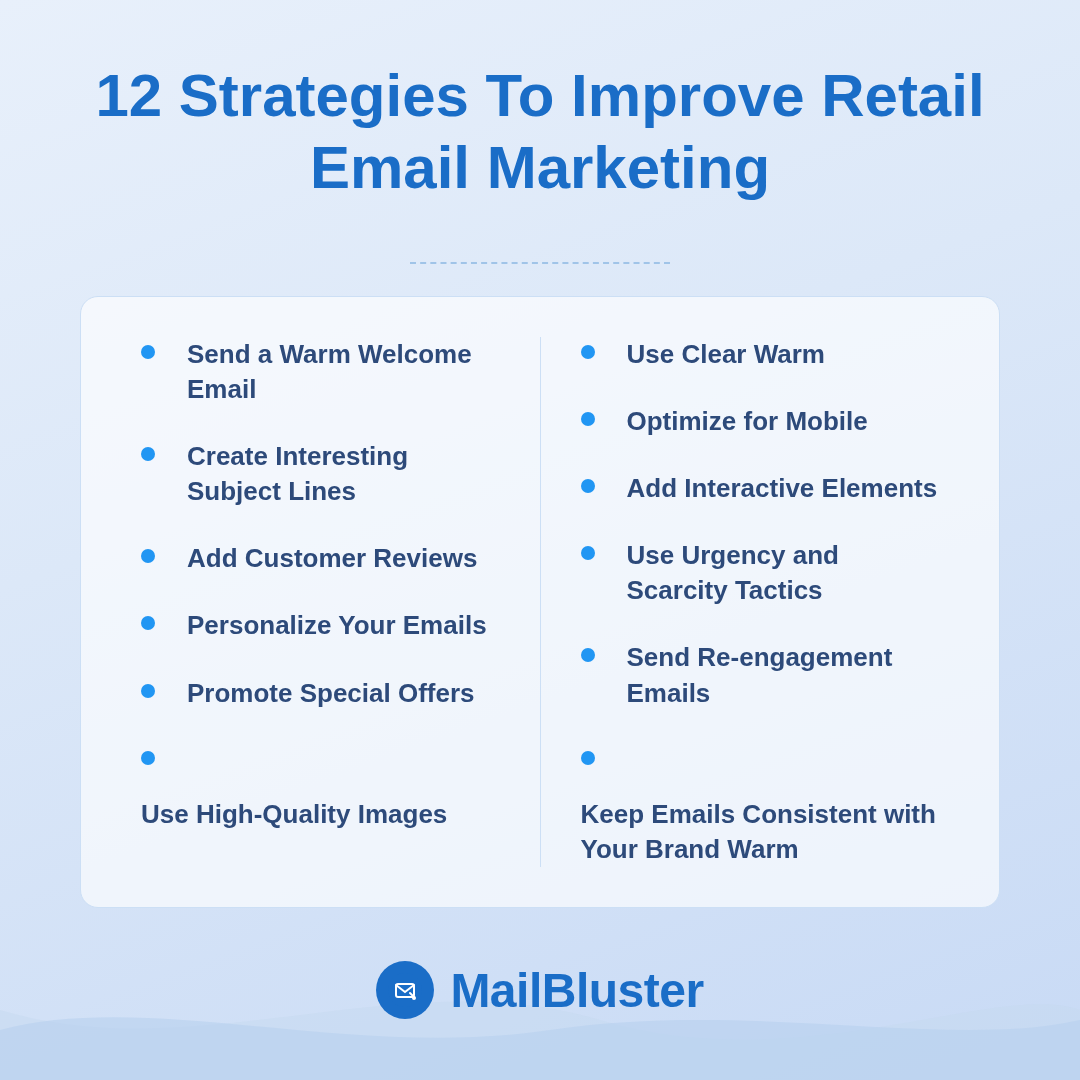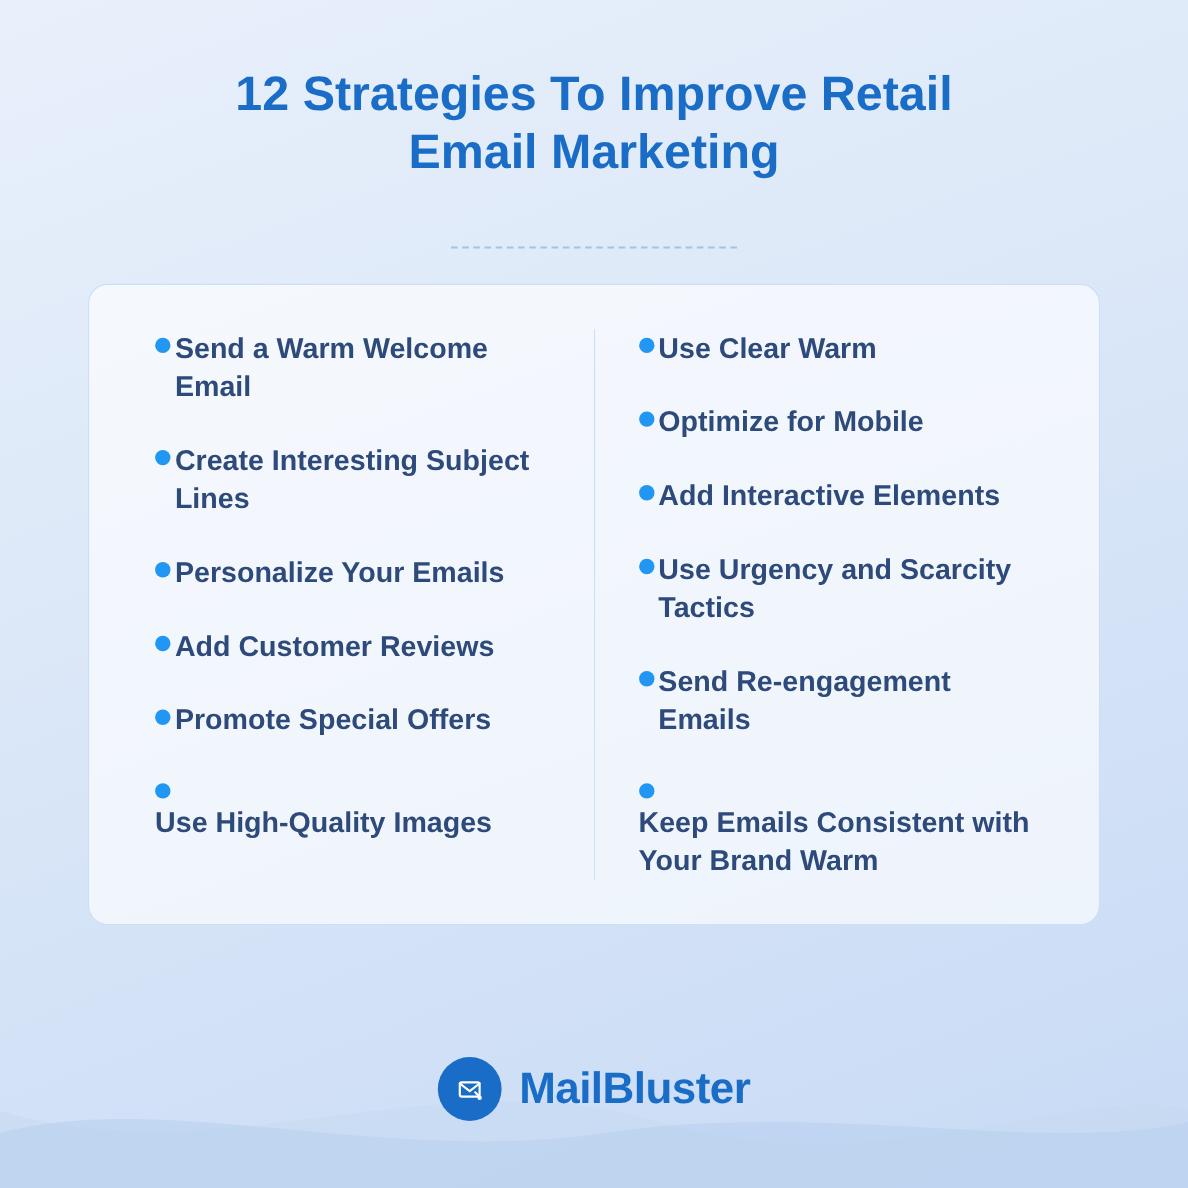--- a/index.html
+++ b/index.html
@@ -31,21 +31,21 @@
       position: relative;
       z-index: 2;
     }
 
     .title-section {
       text-align: center;
       margin-bottom: 30px;
     }
 
     .main-title {
-      font-size: 44px;
+      font-size: 60px;
       font-weight: 800;
       color: #1a6dc7;
       line-height: 1.2;
       margin-bottom: 0;
     }
 
     .divider {
       width: 260px;
       border: none;
       border-top: 2px dashed #a0c4e8;
@@ -73,21 +73,21 @@
     }
 
     .column:first-child {
       border-right: 1.5px solid #ccdff5;
     }
 
     .list-item {
       display: flex;
       align-items: flex-start;
       margin-bottom: 32px;
-      gap: 4px;
+      gap: 32px;
     }
 
     .list-item:last-child {
       margin-bottom: 0;
       flex-direction: column;
     }
 
     .bullet {
       width: 14px;
       height: 14px;
@@ -146,21 +146,21 @@
       background: #1a6dc7;
       border-radius: 50%;
       display: flex;
       align-items: center;
       justify-content: center;
       color: white;
       font-size: 26px;
     }
 
     .brand-name {
-      font-size: 40px;
+      font-size: 48px;
       font-weight: 800;
       color: #1a6dc7;
       letter-spacing: -0.5px;
       text-align: right;
     }
   </style>
 </head>
 <body>
 
 <div class="page-wrapper">
@@ -180,25 +180,25 @@
     <div class="list-item">
       <div class="bullet"></div>
       <span class="item-text">Send a Warm Welcome Email</span>
     </div>
         <div class="list-item">
       <div class="bullet"></div>
       <span class="item-text">Create Interesting Subject Lines</span>
     </div>
         <div class="list-item">
       <div class="bullet"></div>
+      <span class="item-text">Add Customer Reviews</span>
+    </div>
+        <div class="list-item">
+      <div class="bullet"></div>
       <span class="item-text">Personalize Your Emails</span>
-    </div>
-        <div class="list-item">
-      <div class="bullet"></div>
-      <span class="item-text">Add Customer Reviews</span>
     </div>
         <div class="list-item">
       <div class="bullet"></div>
       <span class="item-text">Promote Special Offers</span>
     </div>
         <div class="list-item">
       <div class="bullet"></div>
       <span class="item-text">Use High-Quality Images</span>
     </div>
       </div>

